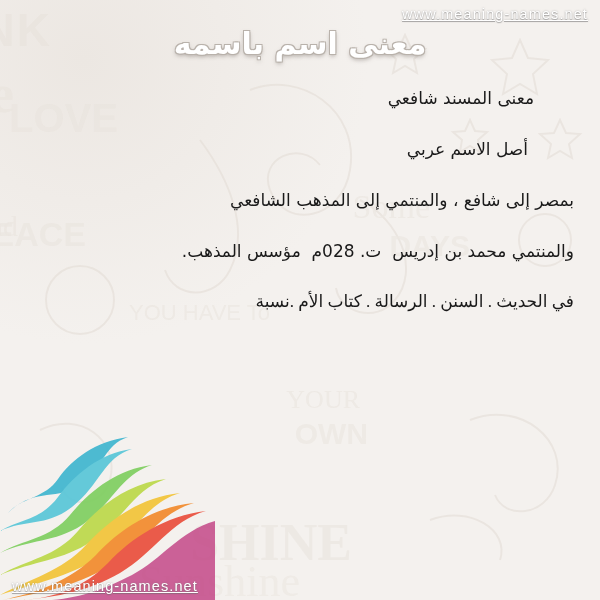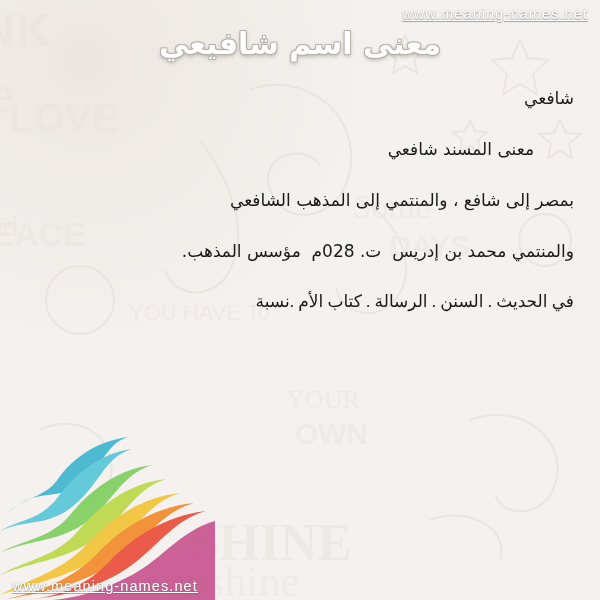--- a/index.html
+++ b/index.html
@@ -148,22 +148,22 @@
     <path d="M2 165 C40 158 74 152 108 132 C144 110 158 78 194 68 C152 72 118 96 96 120 C70 146 36 158 2 165 Z" fill="#f28b2c"></path>
     <path d="M22 165 C58 162 88 156 120 138 C154 118 170 86 206 76 C166 80 130 104 108 128 C84 152 56 163 22 165 Z" fill="#ea4f3d"></path>
     <path d="M52 165 C84 162 104 154 132 140 C162 124 180 96 215 86 L215 165 Z" fill="#c0397f" opacity="0.85"></path>
   </g>
 </svg>
 
 <div class="watermark top">www.meaning-names.net</div>
 <div class="watermark bottom">www.meaning-names.net</div>
 
 <div class="content">
-  <h1 class="page-title">معنى اسم شافيعي</h1>
+  <h1 class="page-title">معنى اسم باسمه</h1>
 
   <div class="body-block">
-    <p class="line">شافعي</p>
     <p class="line indent-1">معنى المسند شافعي</p>
+    <p class="line indent-2">أصل الاسم عربي</p>
     <p class="line">بمصر إلى شافع ، والمنتمي إلى المذهب الشافعي</p>
     <p class="line">والمنتمي محمد بن إدريس  ت. 028م  مؤسس المذهب.</p>
     <p class="line last">في الحديث . السنن . الرسالة . كتاب الأم .نسبة</p>
   </div>
 </div>
 
 </body></html>

